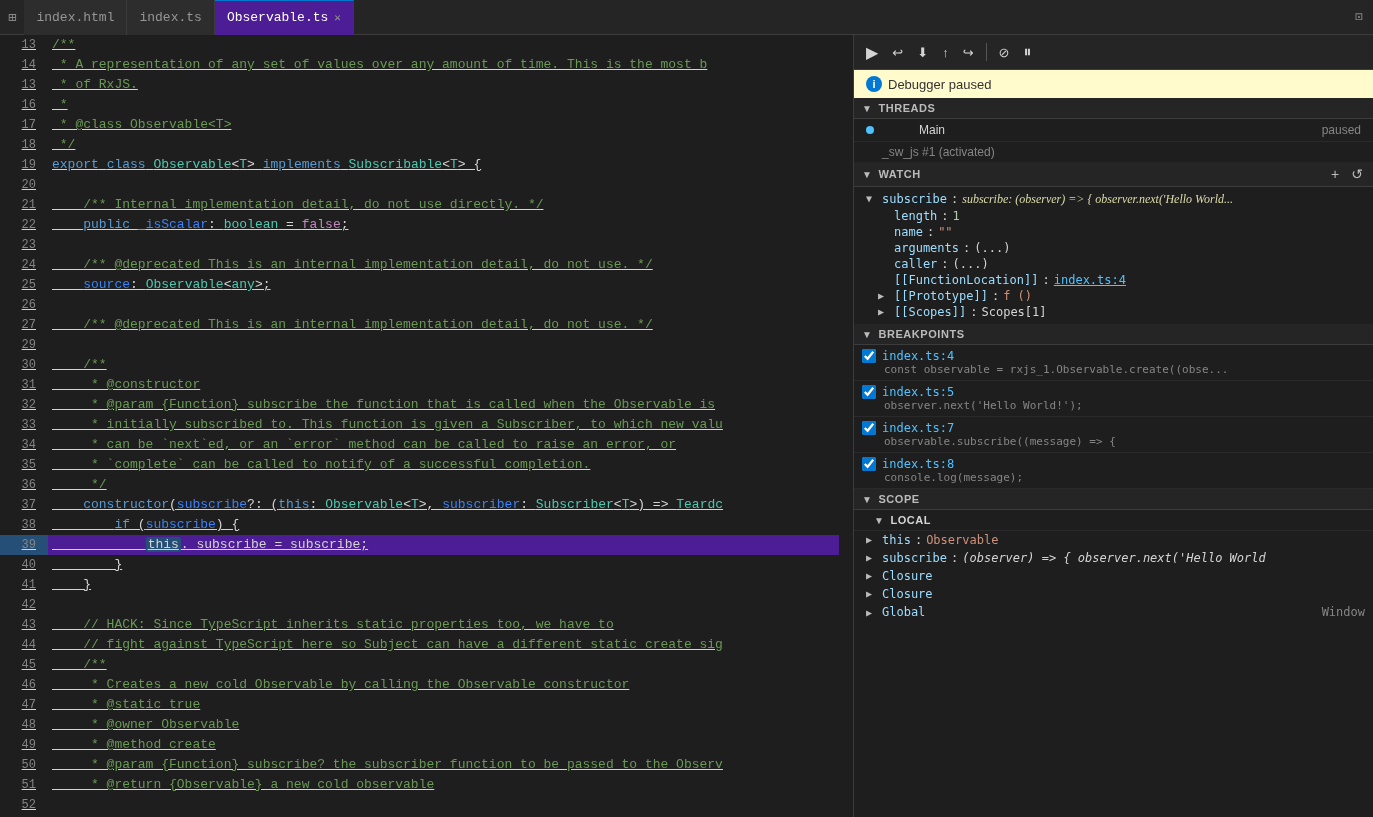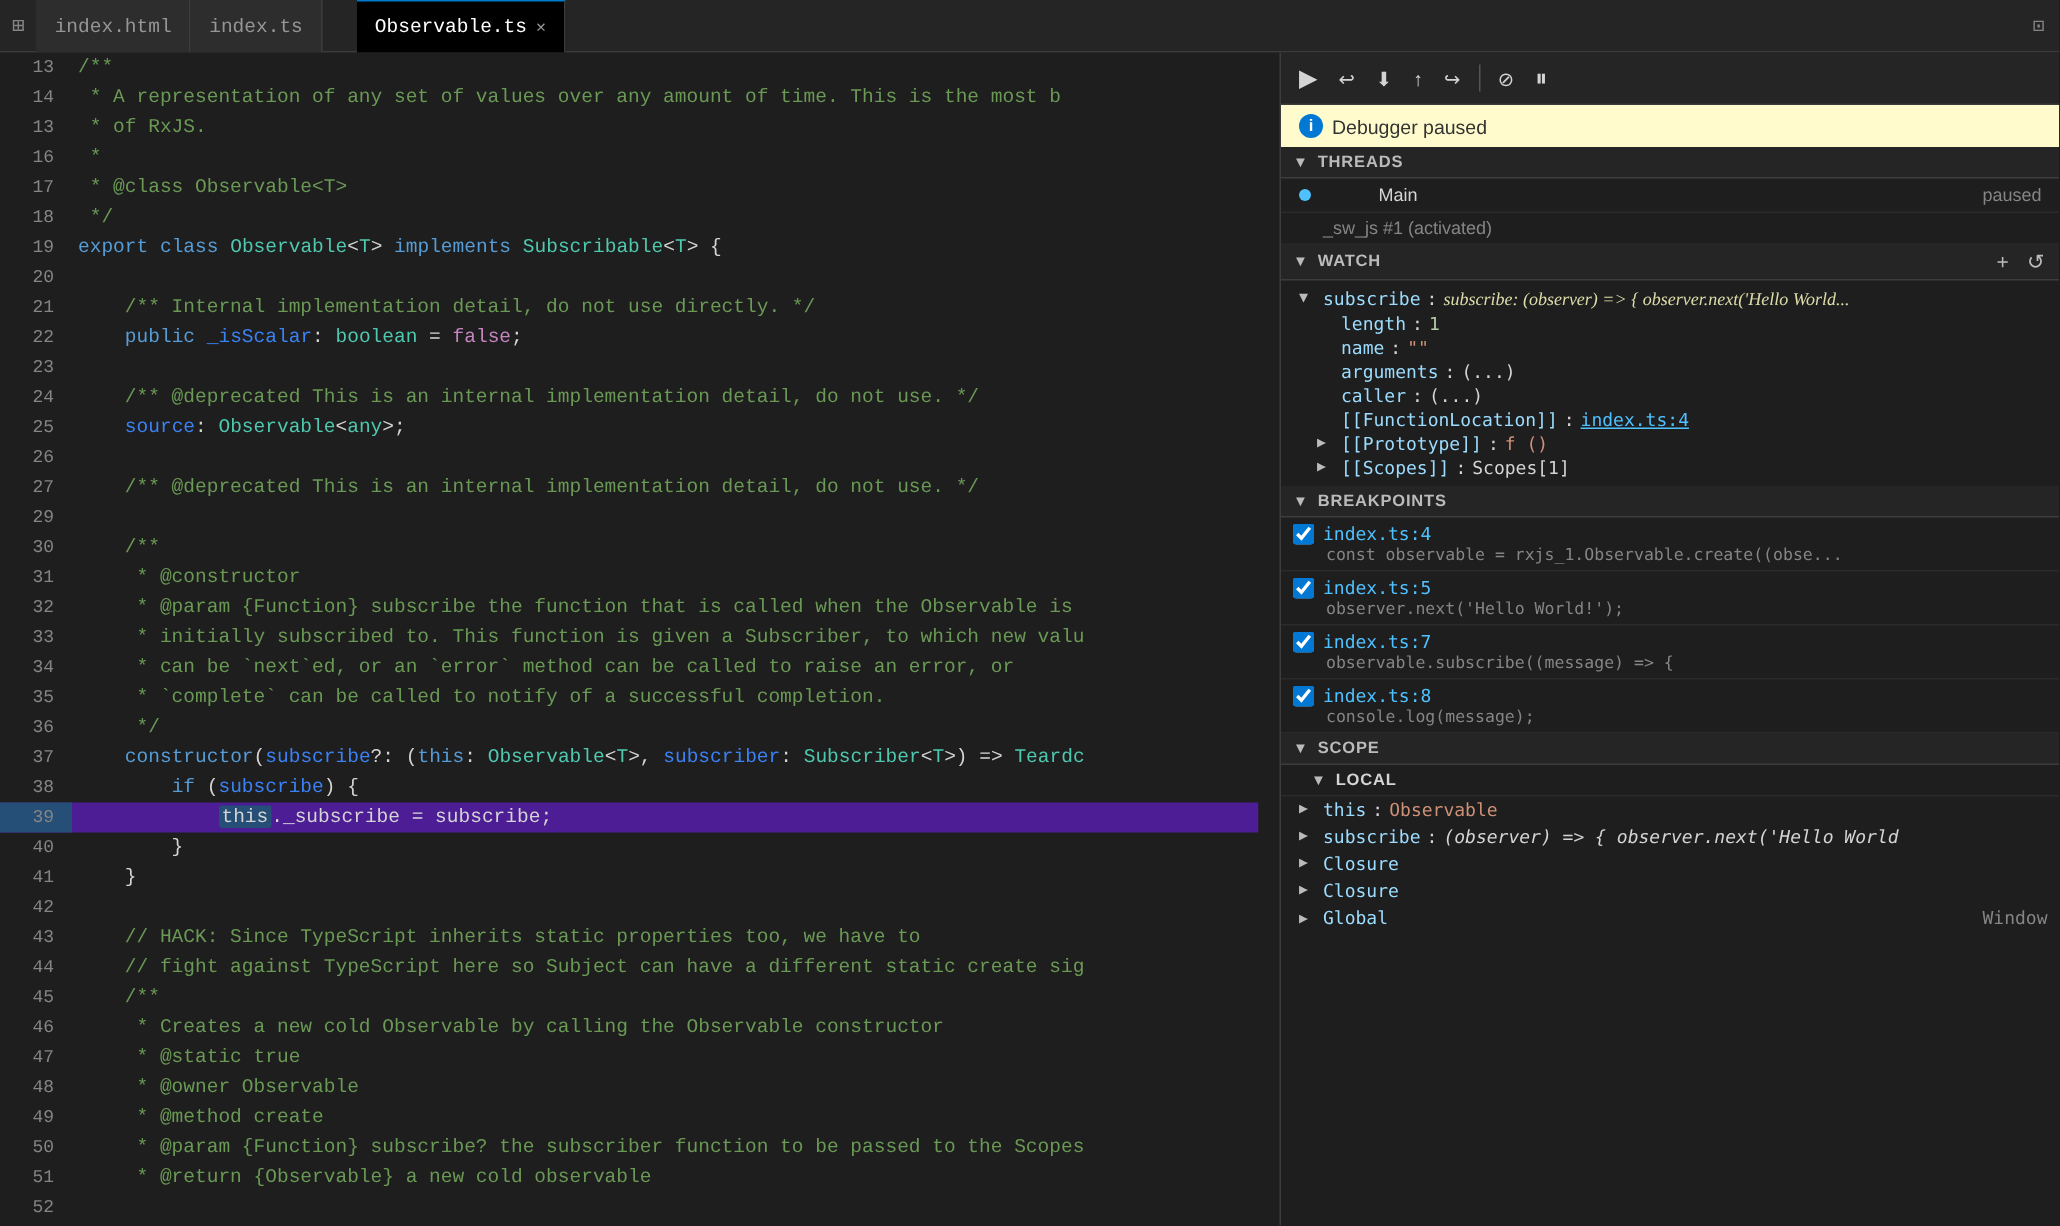--- a/index.html
+++ b/index.html
@@ -36,24 +36,23 @@
       height: 35px;
       font-size: 13px;
       color: #969696;
       background: #2d2d2d;
       border-right: 1px solid #3c3c3c;
       cursor: pointer;
       white-space: nowrap;
       user-select: none;
     }
     .tab.active {
-      background: #000000;
+      background: #4c1d95;
       color: #ffffff;
       border-top: 1px solid #007acc;
-      margin-left: 23px;
     }
     .tab .close-btn {
       margin-left: 6px;
       color: #969696;
       font-size: 11px;
     }
     .tab-spacer { flex: 1; }
     .split-icon {
       padding: 0 10px;
       color: #858585;
@@ -75,20 +74,21 @@
       overflow-x: hidden;
       position: relative;
     }
     .code-table {
       width: 100%;
       border-collapse: collapse;
     }
     .code-table tr {
       height: 20px;
       line-height: 20px;
+      text-decoration: underline;
     }
     .line-num {
       width: 48px;
       min-width: 48px;
       text-align: right;
       padding-right: 12px;
       color: #858585;
       user-select: none;
       font-size: 12px;
       vertical-align: top;
@@ -483,21 +483,21 @@
           <tr>
             <td class="line-num">48</td>
             <td class="code-line"><span class="comment">     * @owner Observable</span></td>
           </tr>
           <tr>
             <td class="line-num">49</td>
             <td class="code-line"><span class="comment">     * @method create</span></td>
           </tr>
           <tr>
             <td class="line-num">50</td>
-            <td class="code-line"><span class="comment">     * @param {Function} subscribe? the subscriber function to be passed to the Scopes</span></td>
+            <td class="code-line"><span class="comment">     * @param {Function} subscribe? the subscriber function to be passed to the Observ</span></td>
           </tr>
           <tr>
             <td class="line-num">51</td>
             <td class="code-line"><span class="comment">     * @return {Observable} a new cold observable</span></td>
           </tr>
           <tr>
             <td class="line-num">52</td>
             <td class="code-line"></td>
           </tr>
         </tbody>

